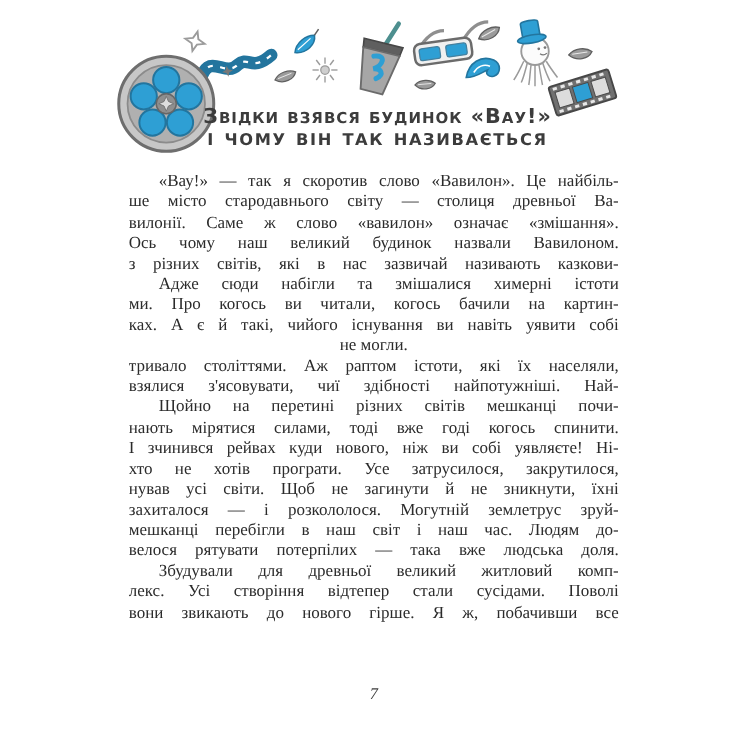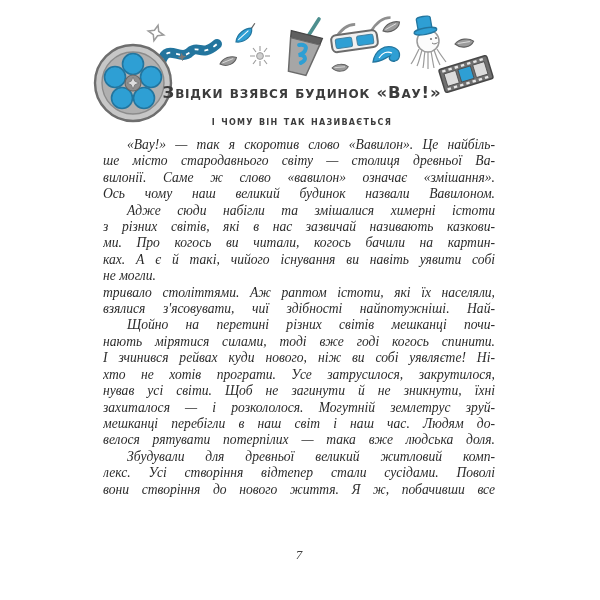--- a/index.html
+++ b/index.html
@@ -18,30 +18,30 @@
   .s-gray { stroke:var(--doodle-gray); }
   .s-gray-dark { stroke:var(--doodle-gray-dark); }
 
   
   #title {
     position:absolute; top:84px; left:108px; width:388px;
     text-align:center; color:var(--title-ink,#3c3c3c);
     font-family:"DejaVu Sans", sans-serif; font-weight:700;
   }
   .title-line1 { font-size:16.5px; line-height:18px; font-variant:small-caps; letter-spacing:.8px; }
-  .title-line2 { font-size:11px; line-height:15px; font-variant:small-caps; letter-spacing:1.3px; margin-top:12px; }
+  .title-line2 { font-size:18px; line-height:15px; font-variant:small-caps; letter-spacing:1.3px; margin-top:1px; }
 
   
   #body-text {
     position:absolute; top:137px; left:103px; width:392px;
     font-size:13.6px; line-height:16.4px; color:var(--ink,#2b2b2b);
     overflow:hidden;
   }
-  .para { margin:0;font-style:italic; }
-  .line { text-align:left; }
+  .para { margin:0; }
+  .line { text-align:center; }
   .line.just { text-align:justify; text-align-last:justify; }
   .line.first { padding-left:24px; }
 
   
   #page-number {
     position:absolute; top:547px; left:103px; width:392px;
     text-align:center; font-style:italic; font-size:13px; color:#3d3d3d;
   }
 </style>
 </head>
@@ -181,22 +181,22 @@
   </div>
 
   <div id="body-text">
       <div class="para">
         <div class="line first just">«Вау!» — так я скоротив слово «Вавилон». Це найбіль-</div>
         <div class="line just">ше місто стародавнього світу — столиця древньої Ва-</div>
         <div class="line just">вилонії. Саме ж слово «вавилон» означає «змішання».</div>
         <div class="line just">Ось чому наш великий будинок назвали Вавилоном.</div>
       </div>
       <div class="para">
+        <div class="line just">з різних світів, які в нас зазвичай називають казкови-</div>
         <div class="line first just">Адже сюди набігли та змішалися химерні істоти</div>
-        <div class="line just">з різних світів, які в нас зазвичай називають казкови-</div>
         <div class="line just">ми. Про когось ви читали, когось бачили на картин-</div>
         <div class="line just">ках. А є й такі, чийого існування ви навіть уявити собі</div>
         <div class="line">не могли.</div>
       </div>
       <div class="para">
         <div class="line just">тривало століттями. Аж раптом істоти, які їх населяли,</div>
         <div class="line just">взялися з'ясовувати, чиї здібності найпотужніші. Най-</div>
       </div>
       <div class="para">
         <div class="line first just">Щойно на перетині різних світів мешканці почи-</div>
@@ -204,18 +204,18 @@
         <div class="line just">І зчинився рейвах куди нового, ніж ви собі уявляєте! Ні-</div>
         <div class="line just">хто не хотів програти. Усе затрусилося, закрутилося,</div>
         <div class="line just">нував усі світи. Щоб не загинути й не зникнути, їхні</div>
         <div class="line just">захиталося — і розкололося. Могутній землетрус зруй-</div>
         <div class="line just">мешканці перебігли в наш світ і наш час. Людям до-</div>
         <div class="line just">велося рятувати потерпілих — така вже людська доля.</div>
       </div>
       <div class="para">
         <div class="line first just">Збудували для древньої великий житловий комп-</div>
         <div class="line just">лекс. Усі створіння відтепер стали сусідами. Поволі</div>
-        <div class="line just">вони створіння до нового життя. Я ж, побачивши все</div>
+        <div class="line just">вони звикають до нового гірше. Я ж, побачивши все</div>
       </div>
     </div>
 
   <div id="page-number">7</div>
 </div>
 
 </body></html>

